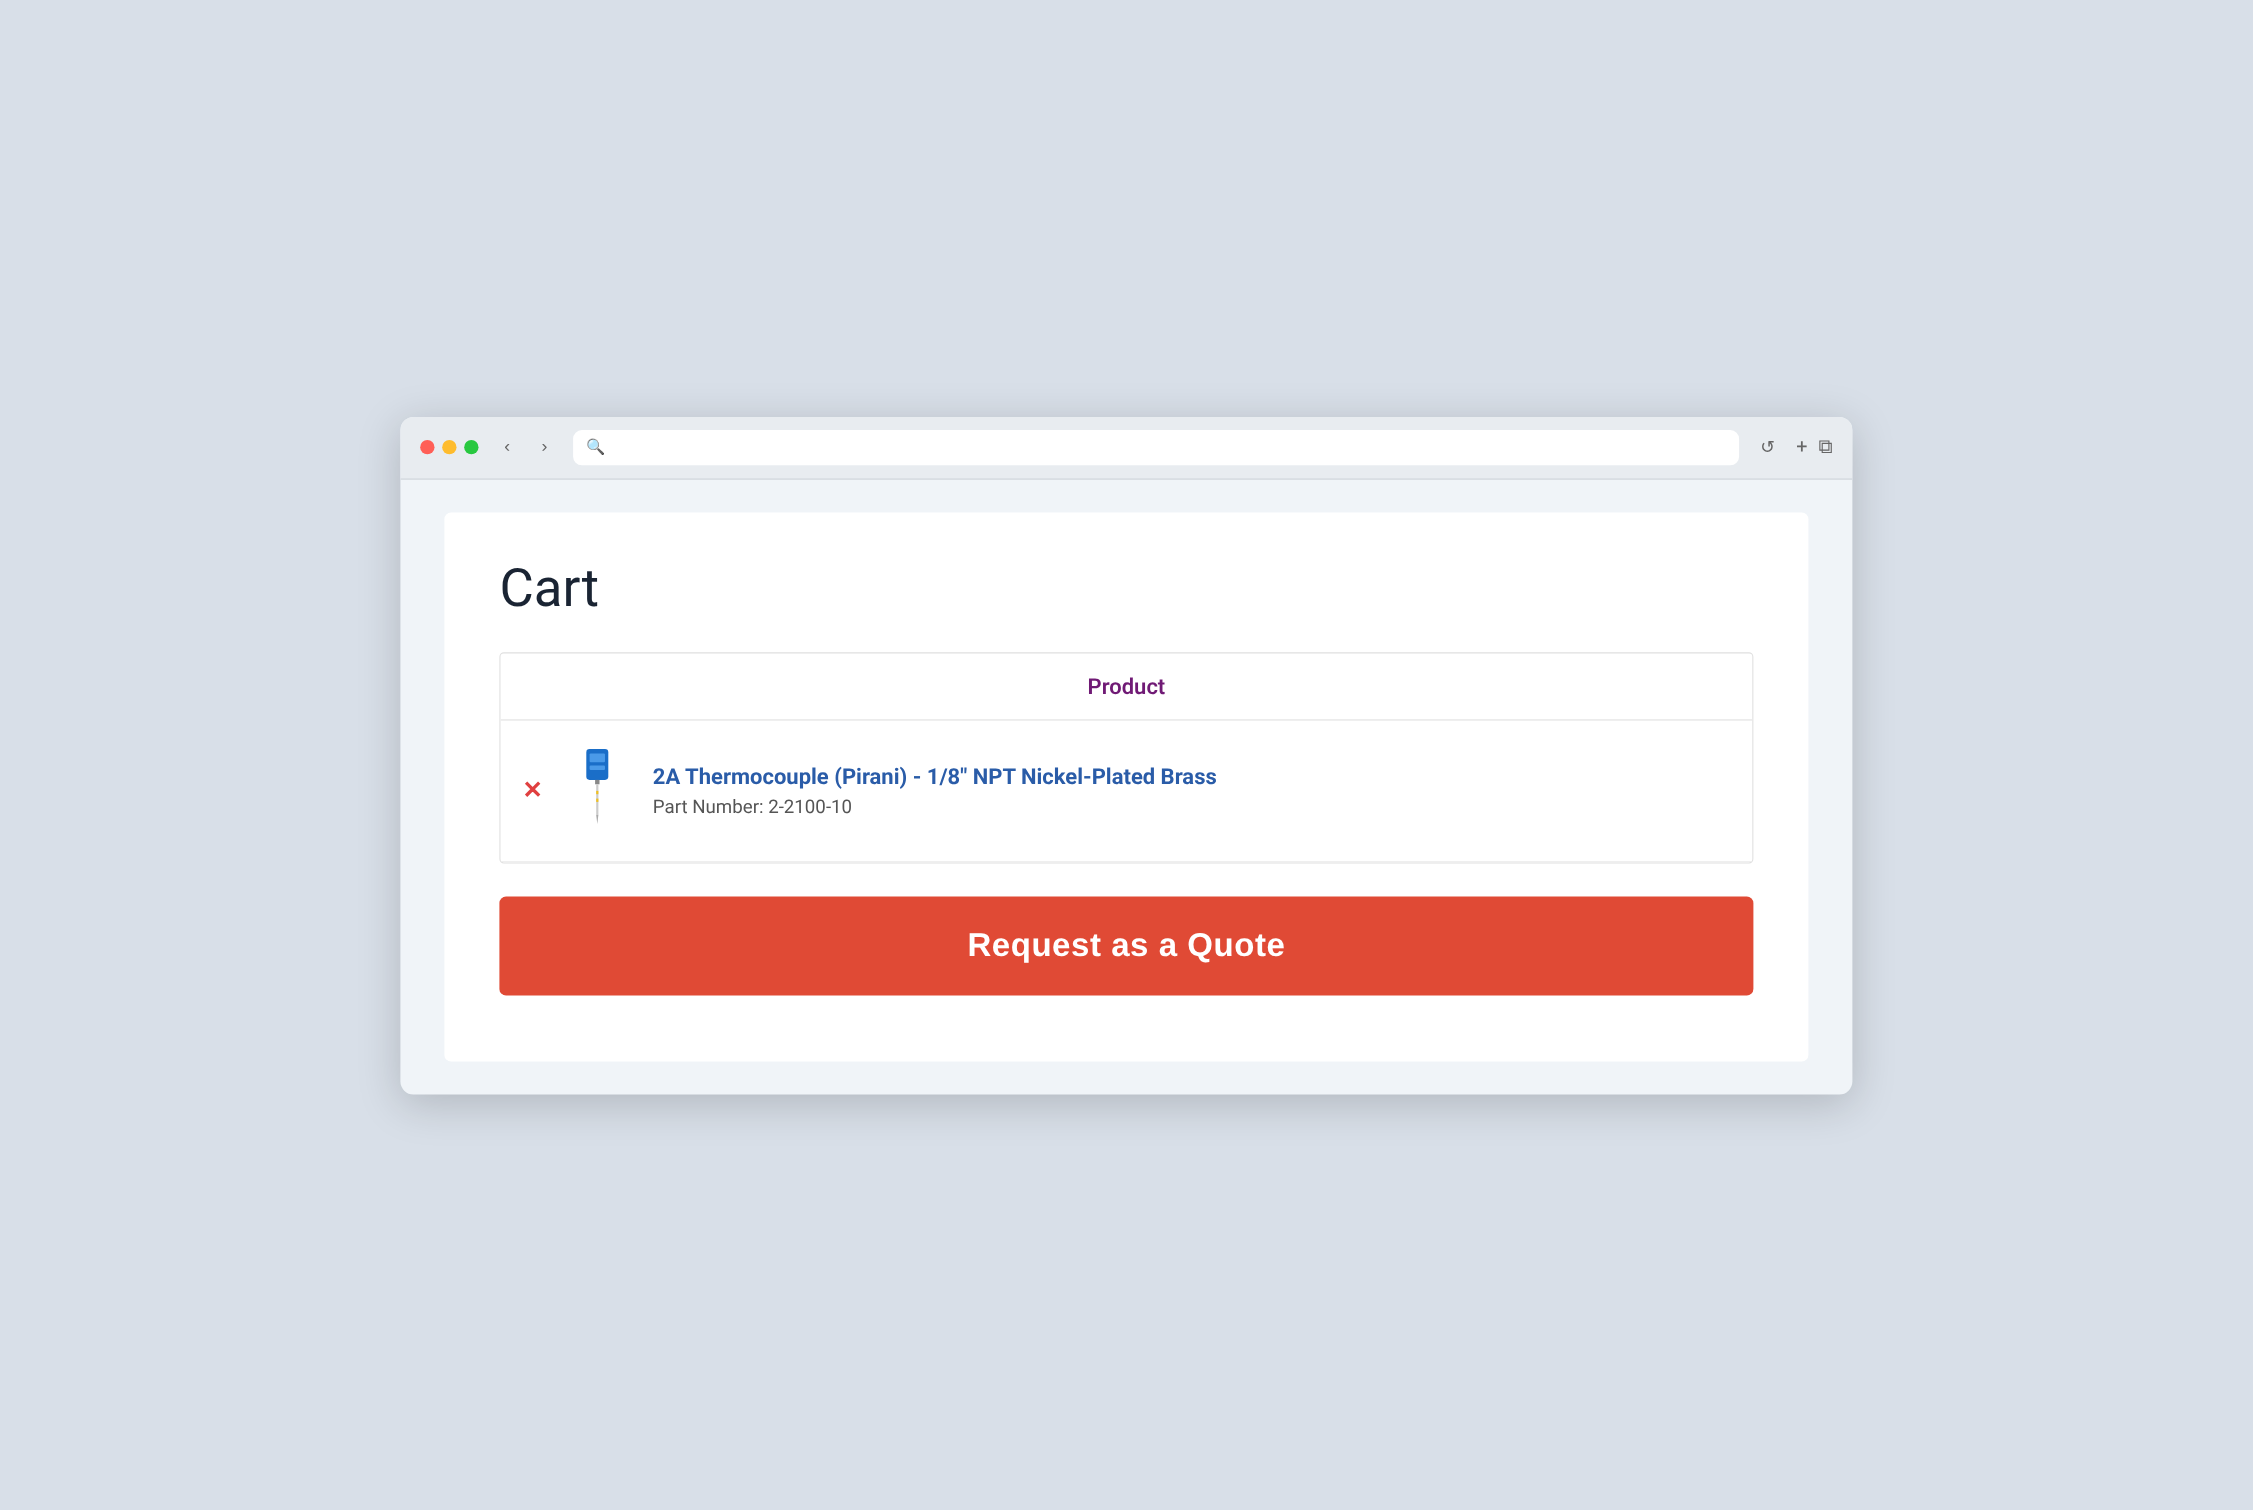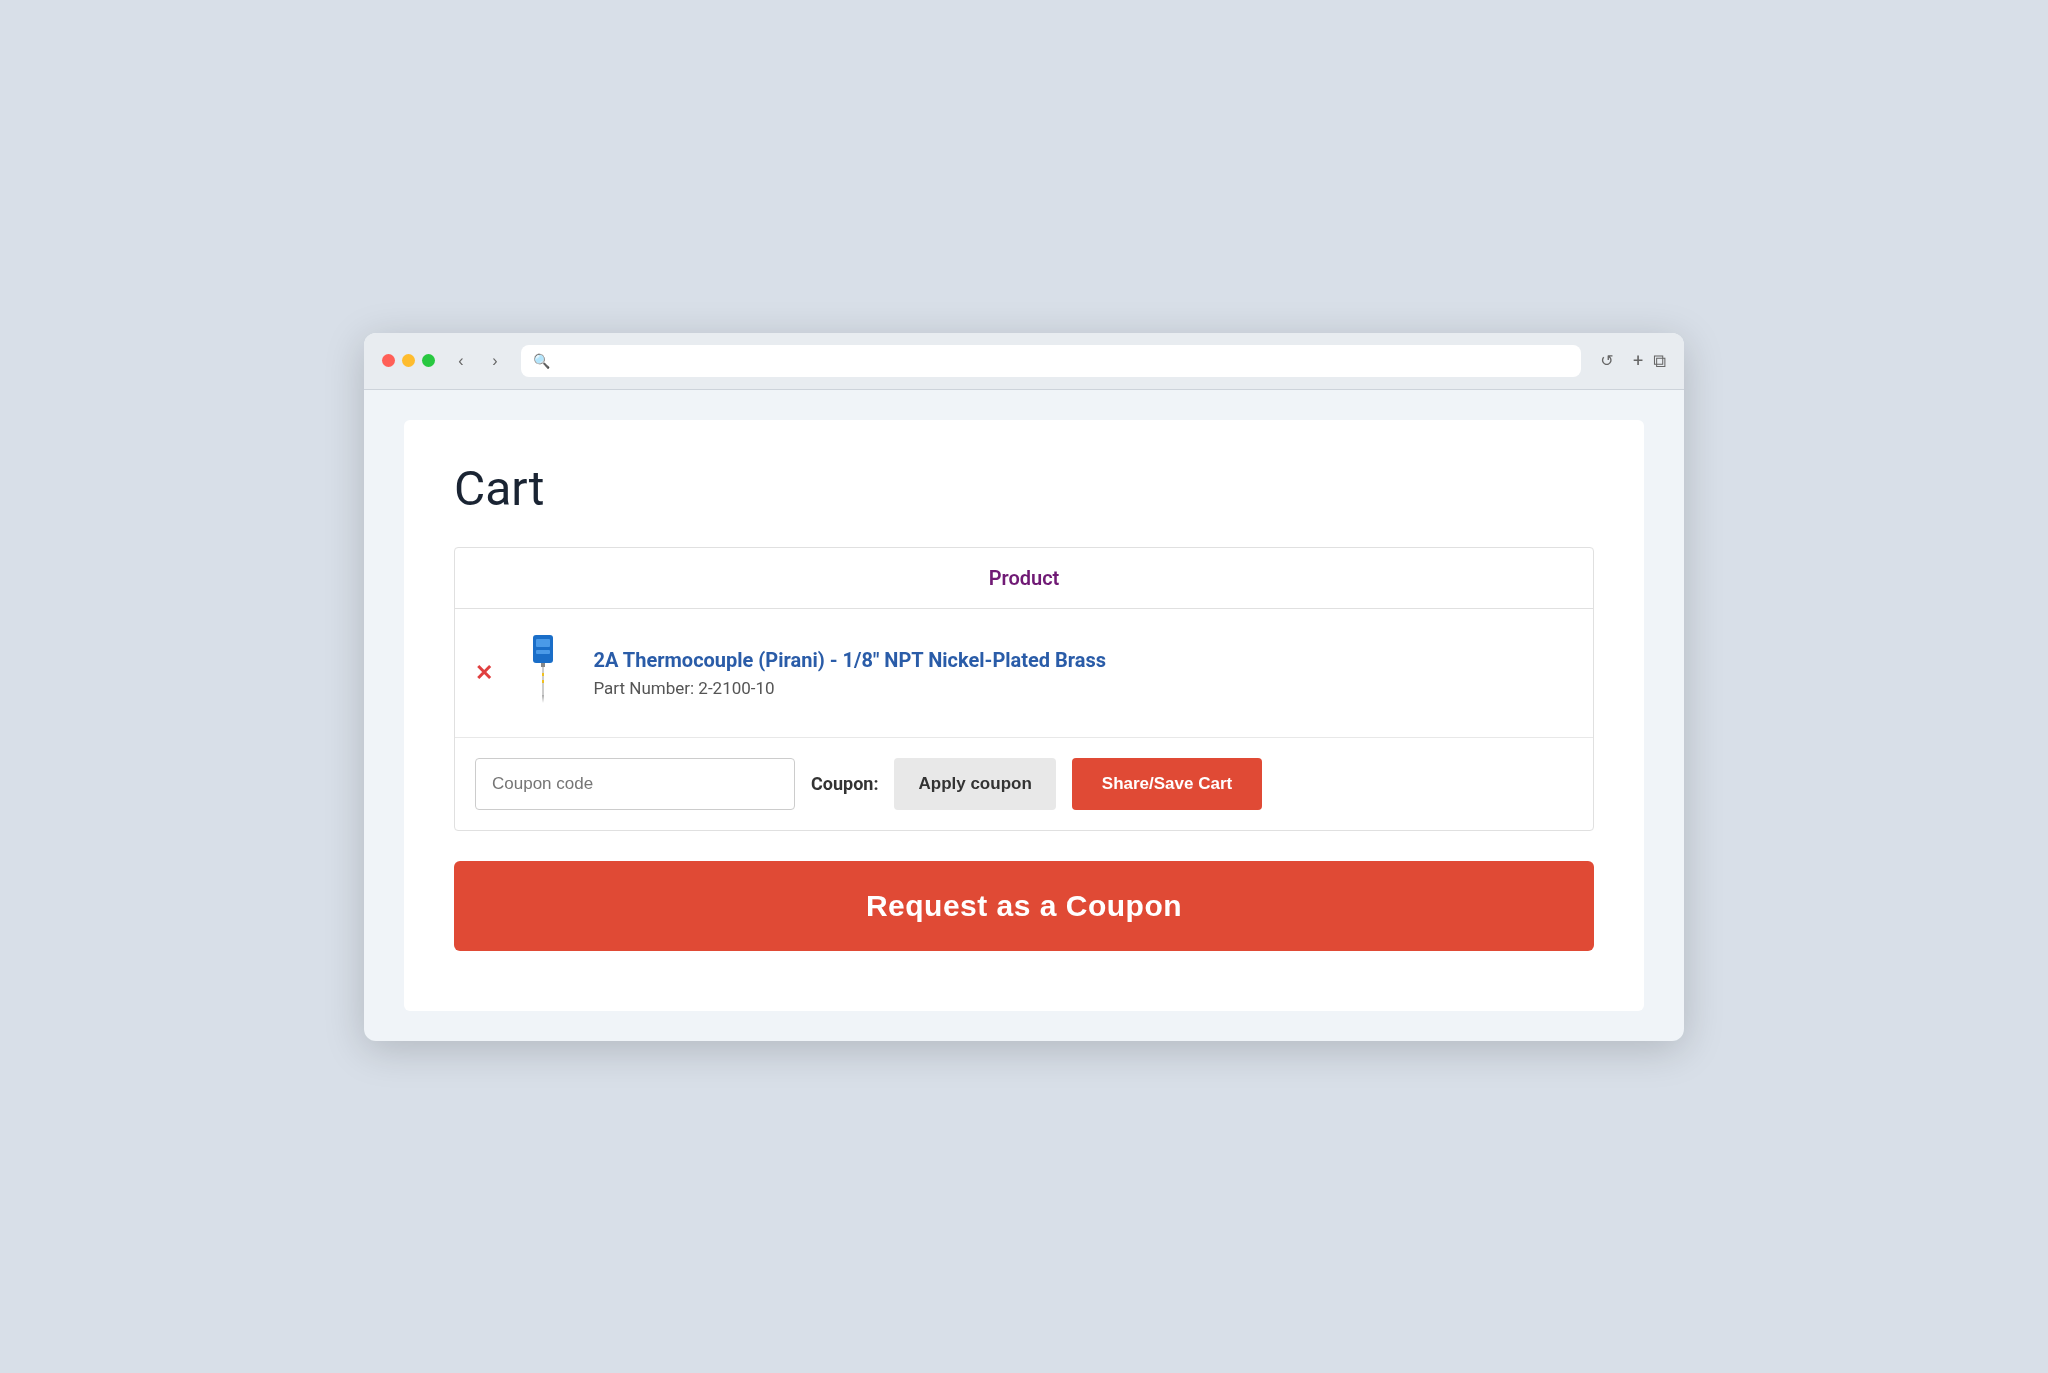--- a/index.html
+++ b/index.html
@@ -290,23 +290,17 @@
             <rect x="19" y="45" width="2" height="3" fill="#f0c020"></rect>
           </svg>
         </div>
 
         <div class="product-info">
           <div class="product-name">2A Thermocouple (Pirani) - 1/8″ NPT Nickel-Plated Brass</div>
           <div class="product-part">Part Number: 2-2100-10</div>
         </div>
       </div>
 
-      <div class="coupon-row">
-        <input class="coupon-input" type="text" placeholder="Coupon code" style="">
-        <span class="coupon-label">Coupon:</span>
-        <button class="apply-coupon-btn">Apply coupon</button>
-        <button class="share-save-btn">Share/Save Cart</button>
-      </div>
-    </div>
-
-    <button class="request-quote-btn">Request as a Coupon</button>
+    </div>
+
+    <button class="request-quote-btn">Request as a Quote</button>
   </div>
 </div>
 
 </body></html>

